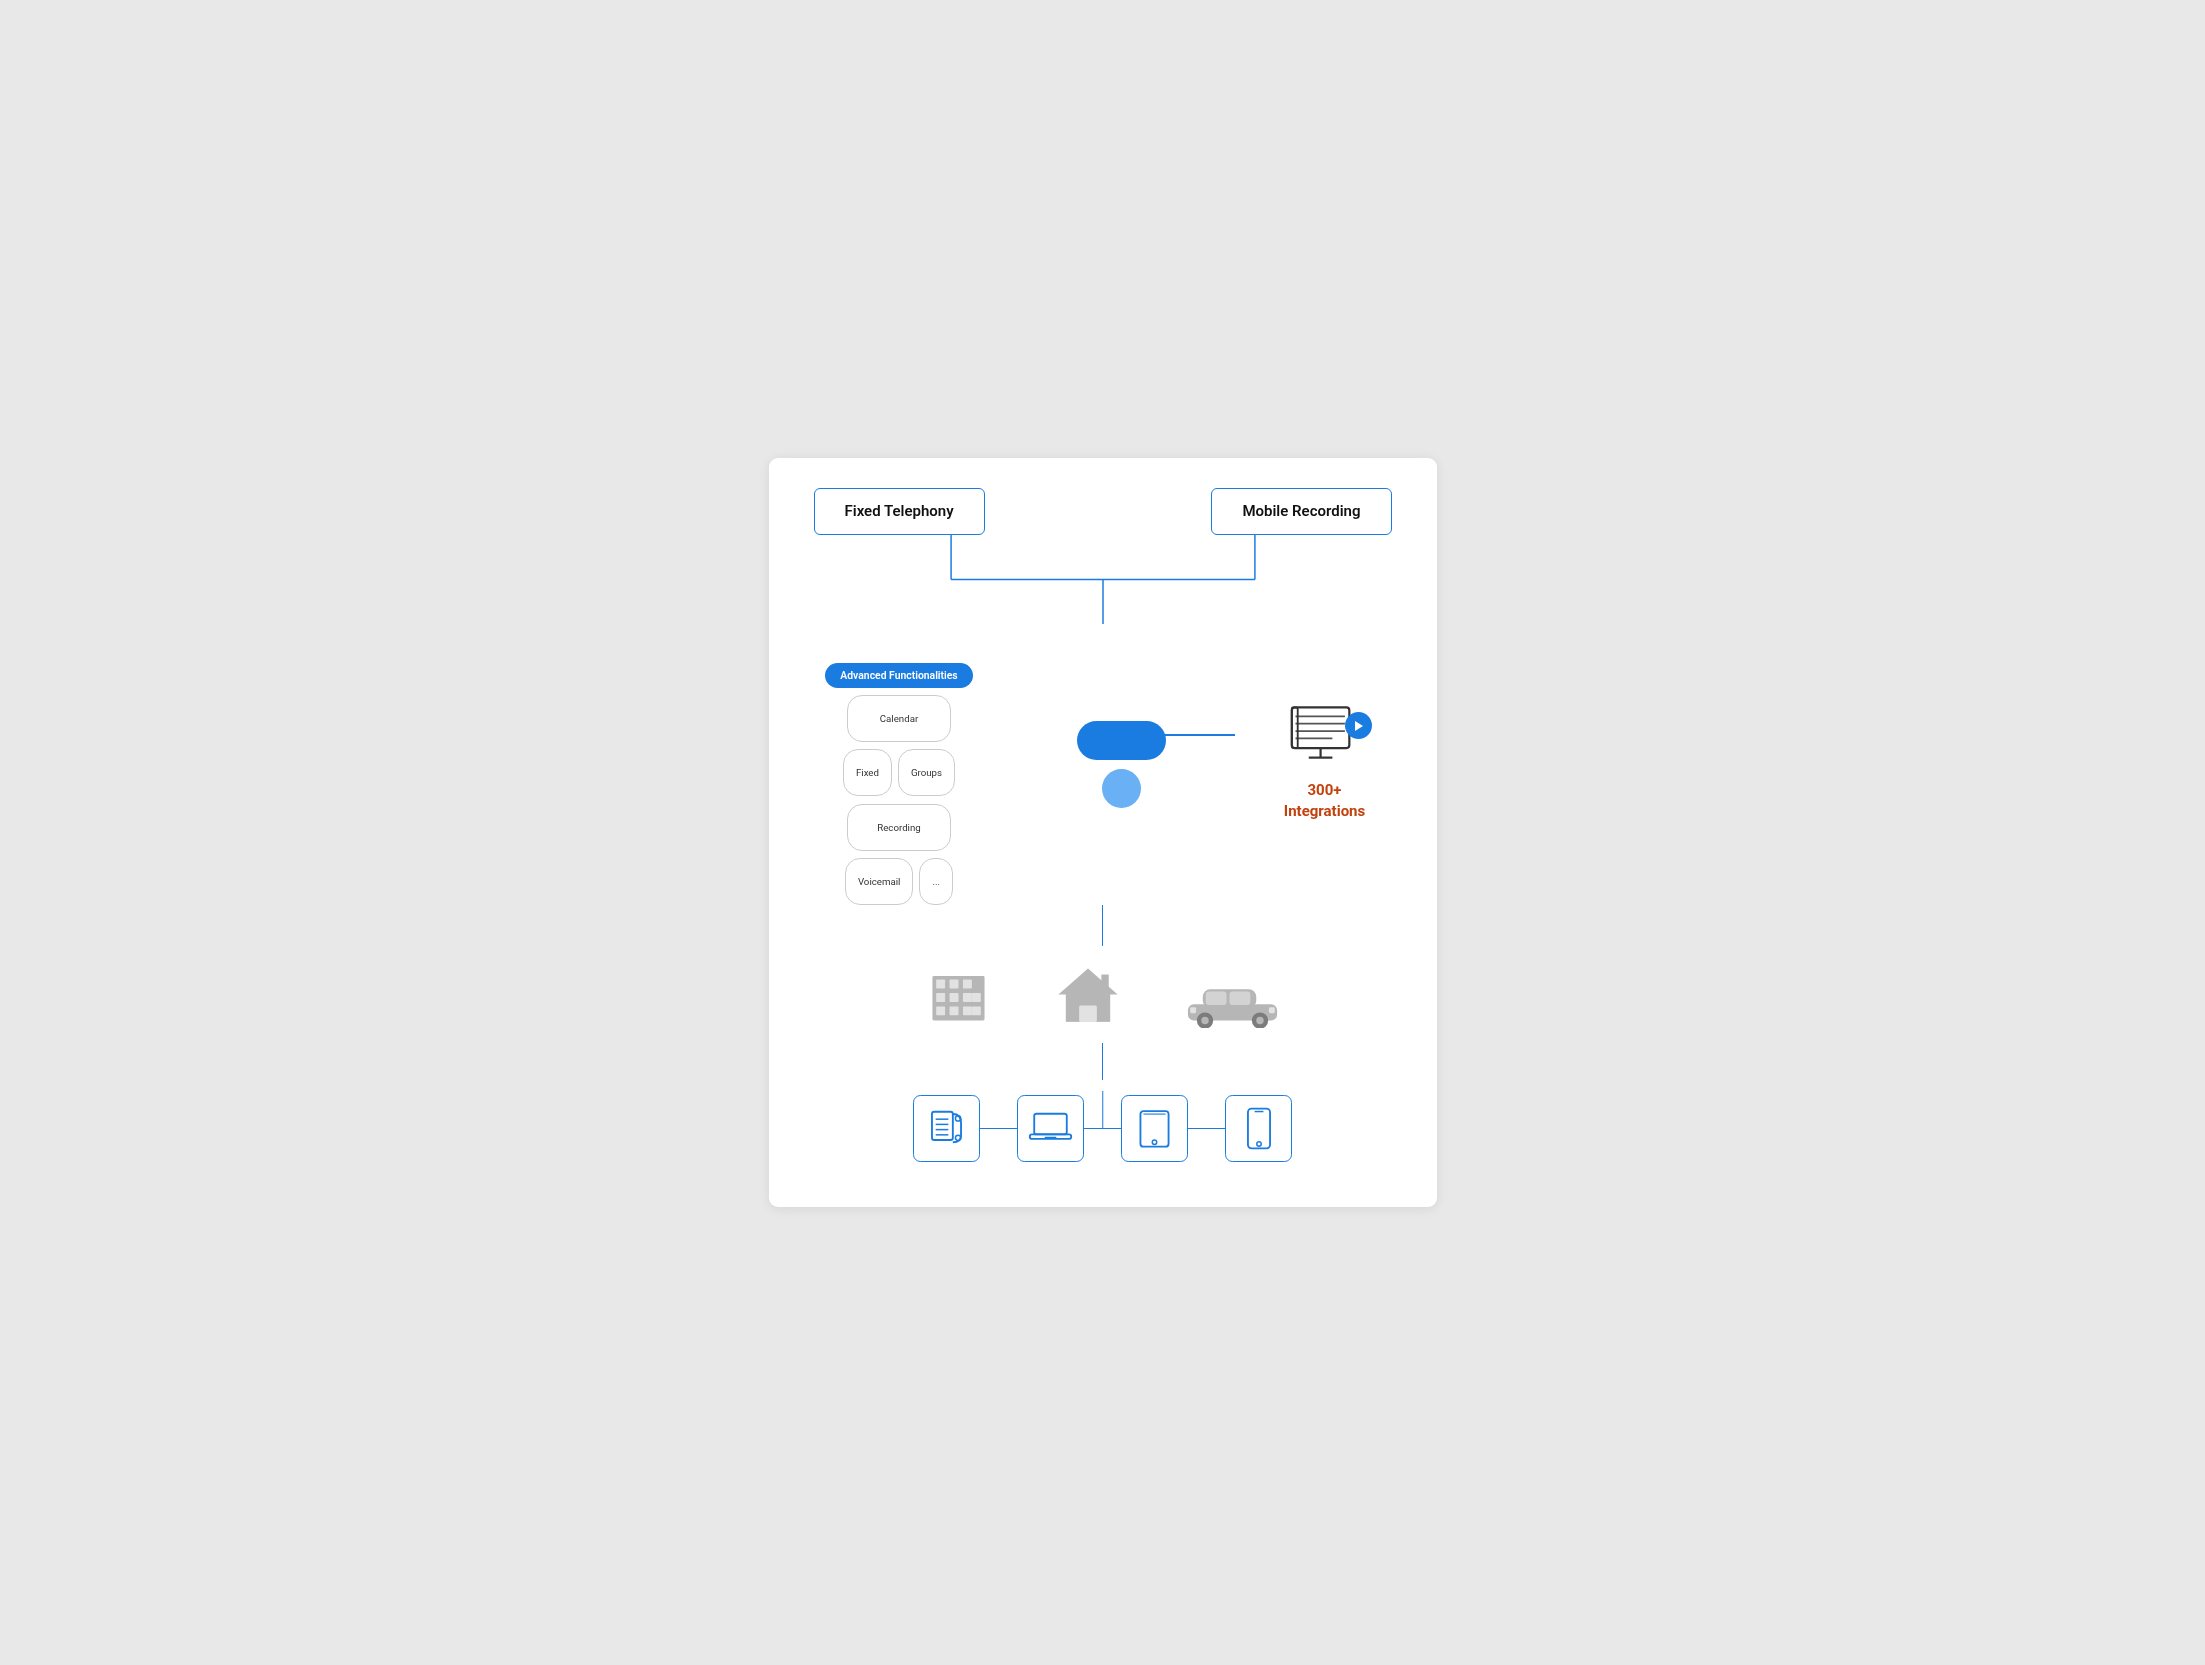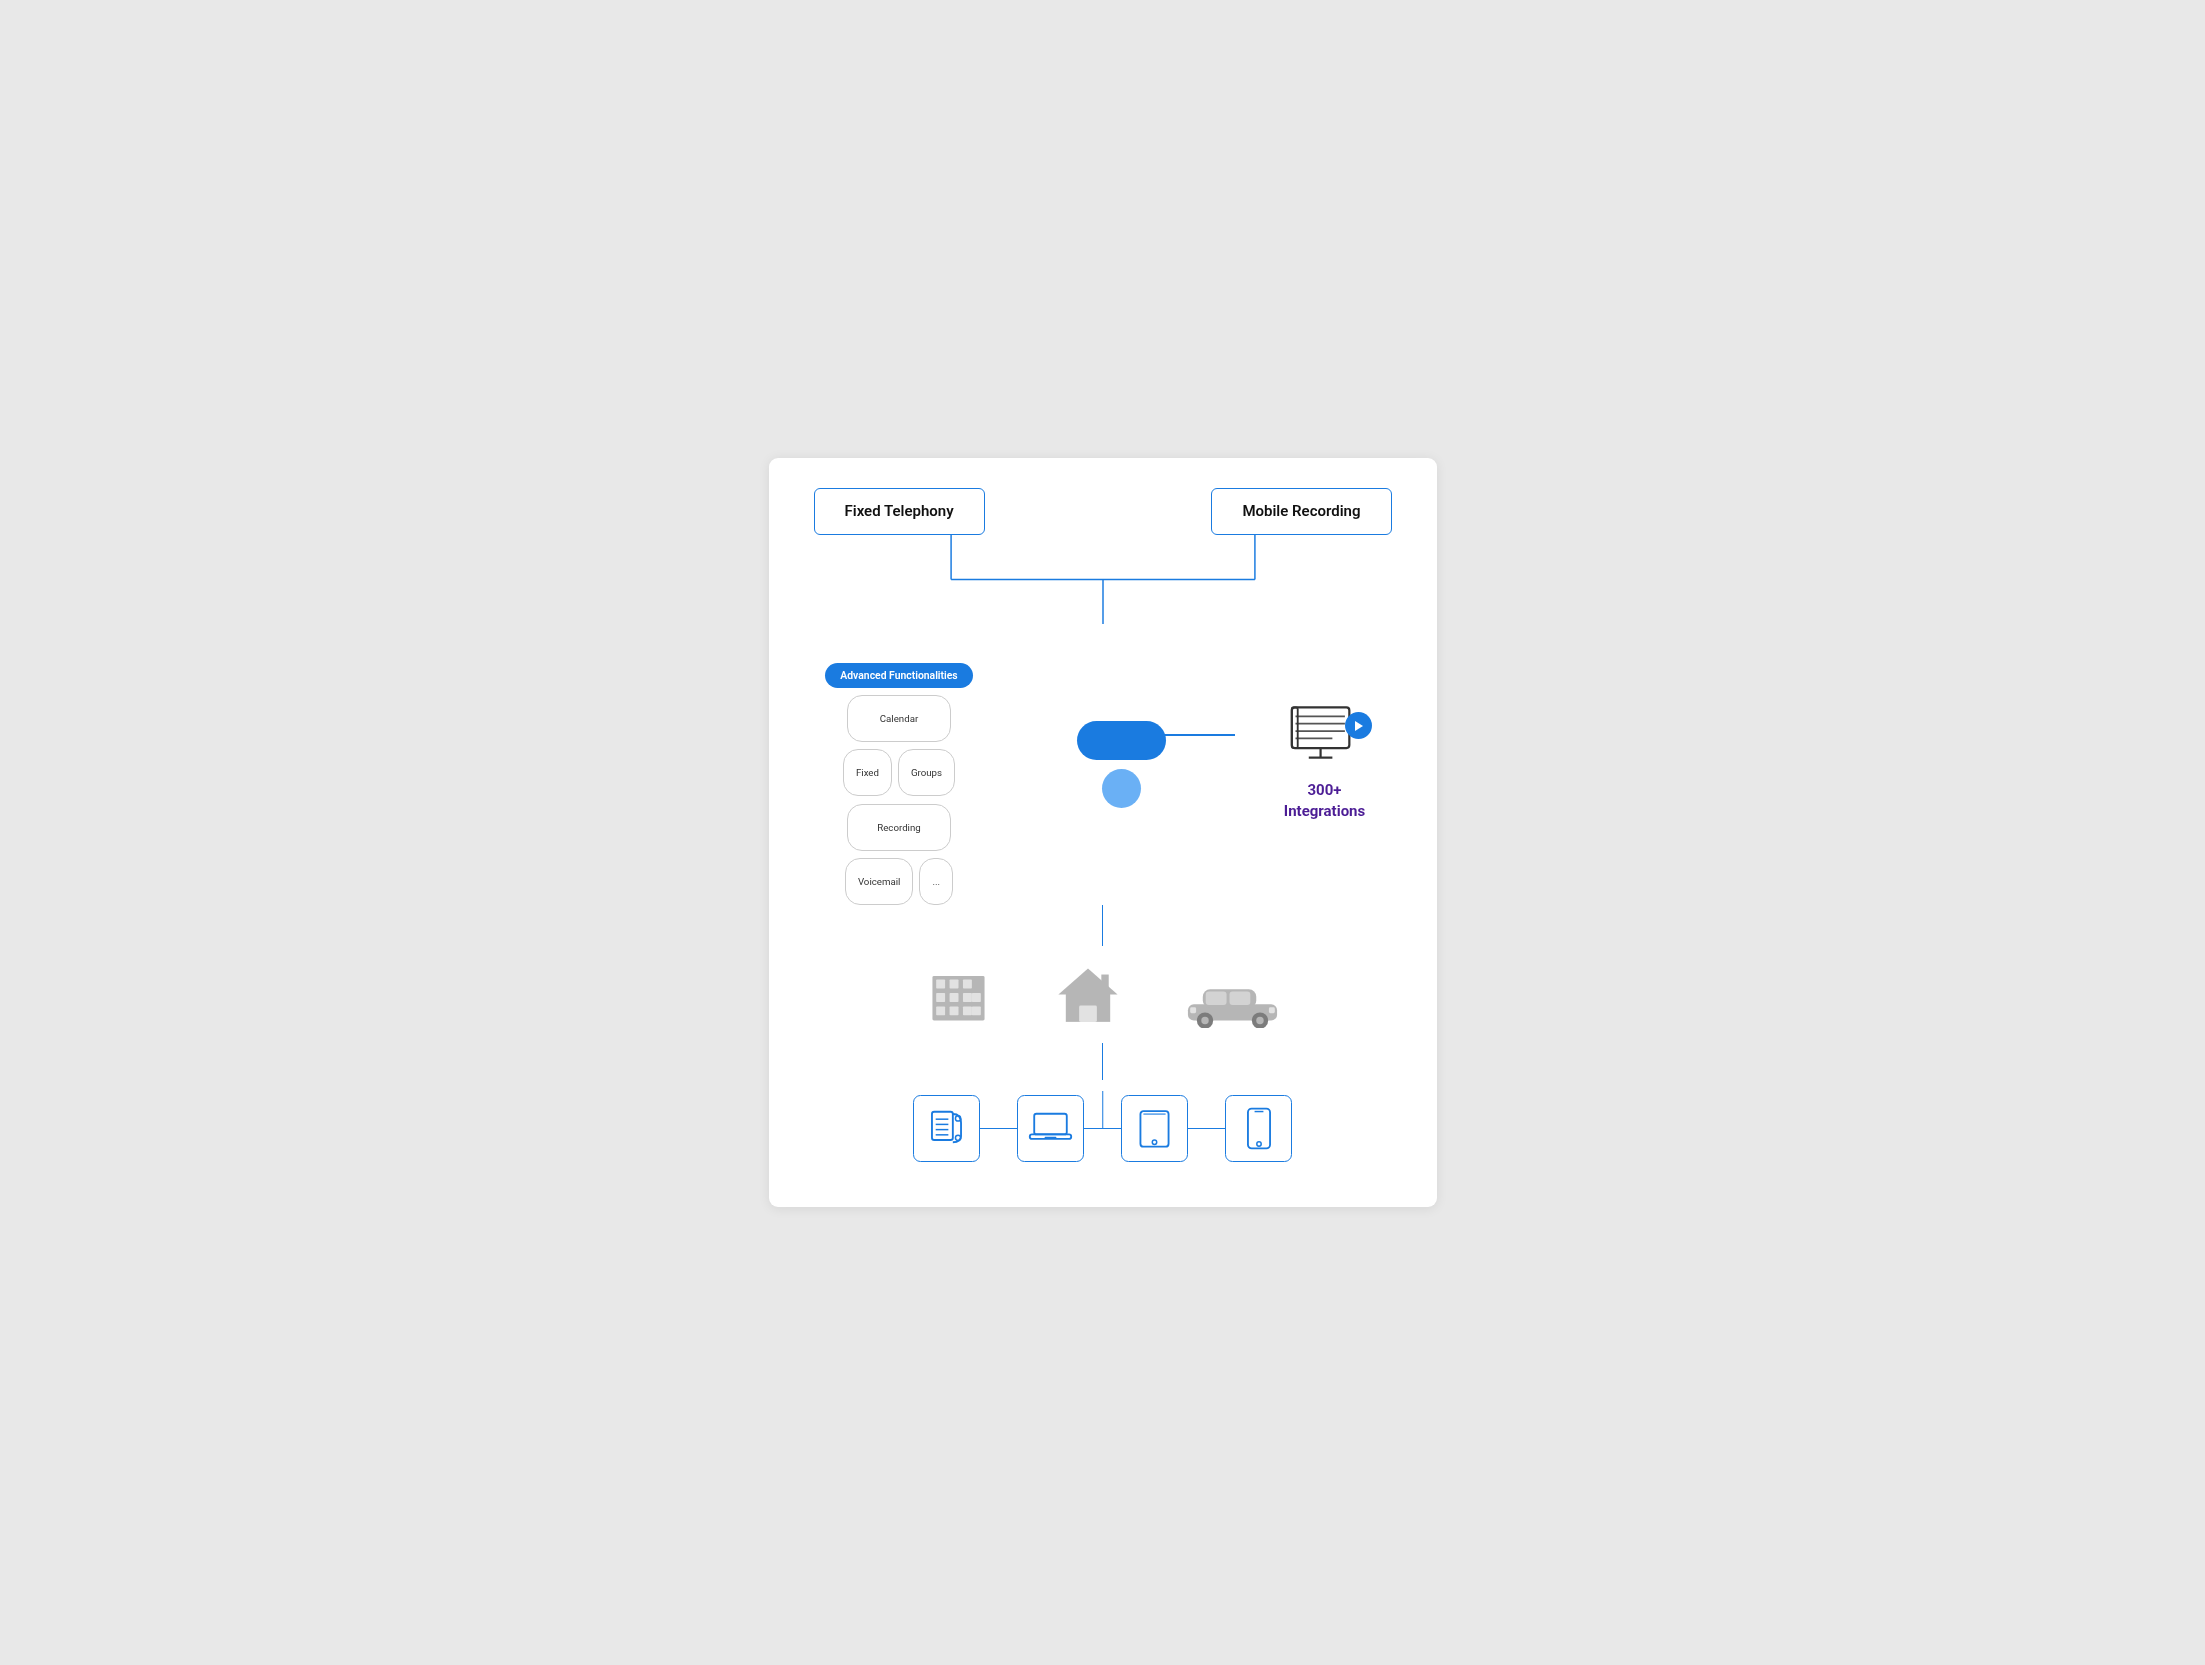--- a/index.html
+++ b/index.html
@@ -143,21 +143,21 @@
       width: 0;
       height: 0;
       border-top: 5.2px solid transparent;
       border-bottom: 5.2px solid transparent;
       border-left: 8.2px solid white;
       margin-left: 2.2px;
     }
     .integrations-text {
       font-size: 15px;
       font-weight: 700;
-      color: #4c1d95;
+      color: #c2410c;
       text-align: center;
       margin-top: 6px;
       line-height: 1.4;
     }
 
     
     .locations-row {
       display: flex;
       justify-content: center;
       gap: 59px;

